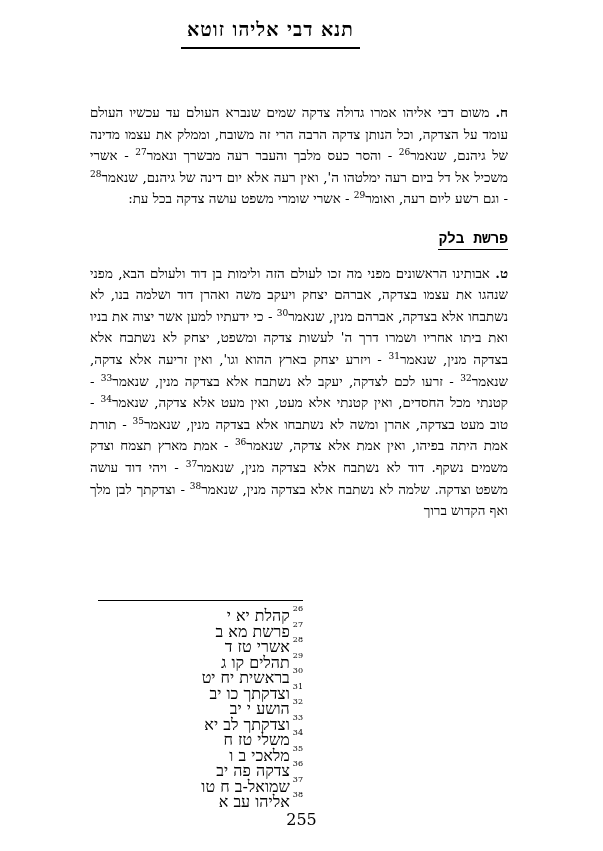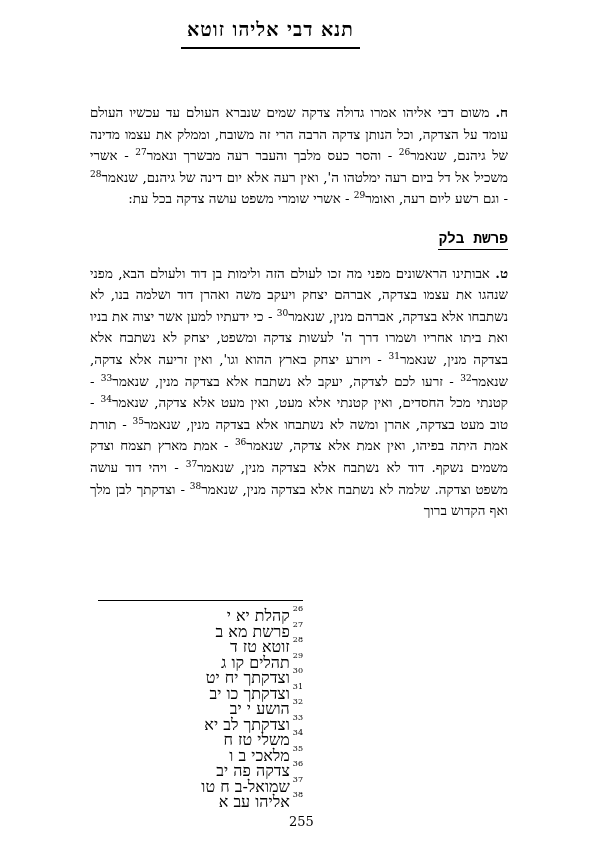--- a/index.html
+++ b/index.html
@@ -126,21 +126,21 @@
   }
 
   
   .page-number {
     position: absolute;
     bottom: 22px;
     left: 0;
     width: 603px;
     text-align: center;
     font-family: "DejaVu Serif", serif;
-    font-size: 13px;
+    font-size: 16px;
   }
 </style>
 </head>
 <body>
 
 <div class="page">
 
   <div class="header-wrap">
     <div class="header-title">תנא דבי אליהו זוטא</div>
   </div>
@@ -163,29 +163,29 @@
     <div class="fn-row">
         <span class="fn-num">26</span>
         <span class="fn-text">קהלת יא י</span>
       </div>
     <div class="fn-row">
         <span class="fn-num">27</span>
         <span class="fn-text">פרשת מא ב</span>
       </div>
     <div class="fn-row">
         <span class="fn-num">28</span>
-        <span class="fn-text">זוטא טז ד</span>
+        <span class="fn-text">אשרי טז ד</span>
       </div>
     <div class="fn-row">
         <span class="fn-num">29</span>
         <span class="fn-text">תהלים קו ג</span>
       </div>
     <div class="fn-row">
         <span class="fn-num">30</span>
-        <span class="fn-text">וצדקתך יח יט</span>
+        <span class="fn-text">בראשית יח יט</span>
       </div>
     <div class="fn-row">
         <span class="fn-num">31</span>
         <span class="fn-text">וצדקתך כו יב</span>
       </div>
     <div class="fn-row">
         <span class="fn-num">32</span>
         <span class="fn-text">הושע י יב</span>
       </div>
     <div class="fn-row">

